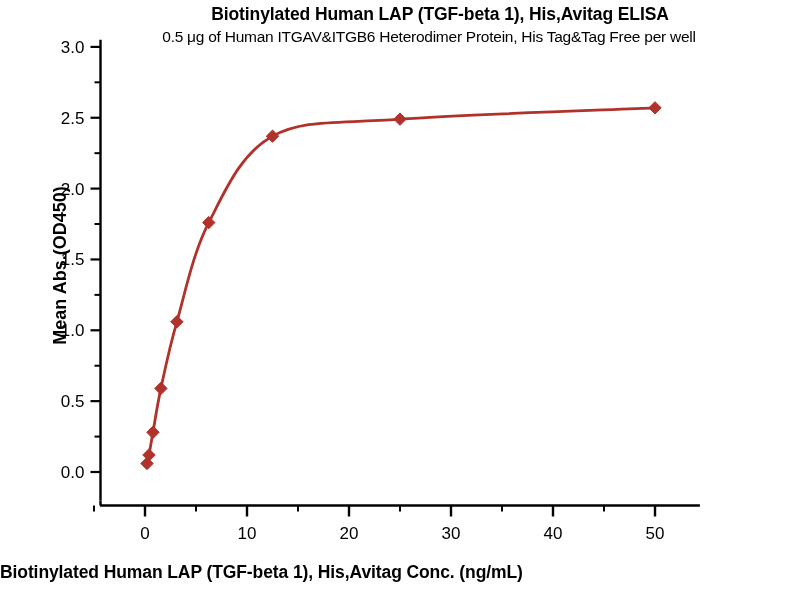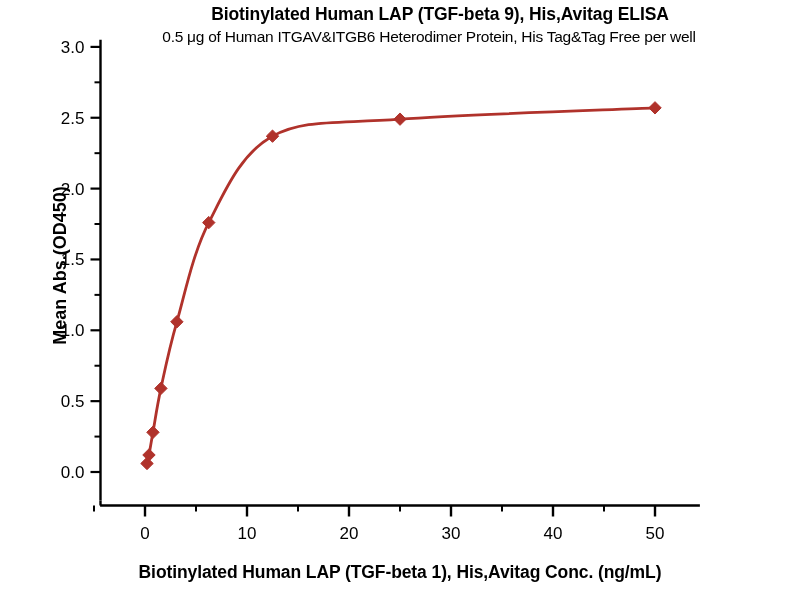--- a/index.html
+++ b/index.html
@@ -52,21 +52,20 @@
     font-weight: bold;
     transform: rotate(-90deg);
     transform-origin: center center;
     white-space: nowrap;
   }
   .xlabel {
     position: absolute;
     left: 0px;
     top: 562px;
     width: 800px;
-    text-align: center;
     font-size: 17.5px;
     font-weight: bold;
     letter-spacing: -0.1px;
     white-space: nowrap;
   }
   .plot-svg {
     position: absolute;
     left: 0;
     top: 0;
   }
@@ -79,21 +78,21 @@
     font-family: "Liberation Sans", sans-serif;
     font-size: 17px;
     fill: #000000;
   }
 </style>
 </head>
 <body>
 
 <div id="figure">
 
-  <div class="title">Biotinylated Human LAP (TGF-beta 9), His,Avitag ELISA</div>
+  <div class="title">Biotinylated Human LAP (TGF-beta 1), His,Avitag ELISA</div>
   <div class="subtitle">0.5 μg of Human ITGAV&amp;ITGB6 Heterodimer Protein, His Tag&amp;Tag Free per well</div>
   <div class="ylabel">Mean Abs.(OD450)</div>
   <div class="xlabel">Biotinylated Human LAP (TGF-beta 1), His,Avitag Conc. (ng/mL)</div>
 
   <svg class="plot-svg" width="800" height="600">
     <g id="axes-group">
         <line x1="100.5" y1="39.815000000000055" x2="100.5" y2="500.34" stroke="#000000" stroke-width="2.4"></line>
         <line x1="100.12" y1="505.5" x2="699.88" y2="505.5" stroke="#000000" stroke-width="2.4"></line>
         <line x1="100.5" y1="500.34" x2="100.5" y2="505.5" stroke="#000000" stroke-width="2.4"></line>
         <line x1="90.5" y1="472" x2="100.5" y2="472" stroke="#000000" stroke-width="2.2"></line>

